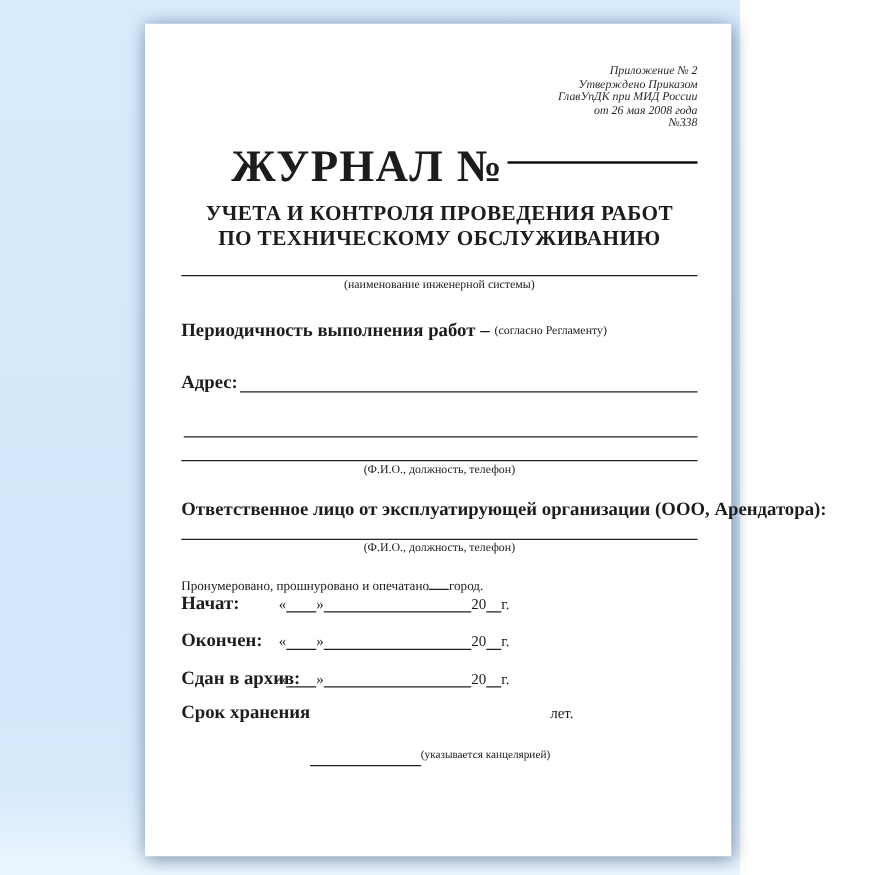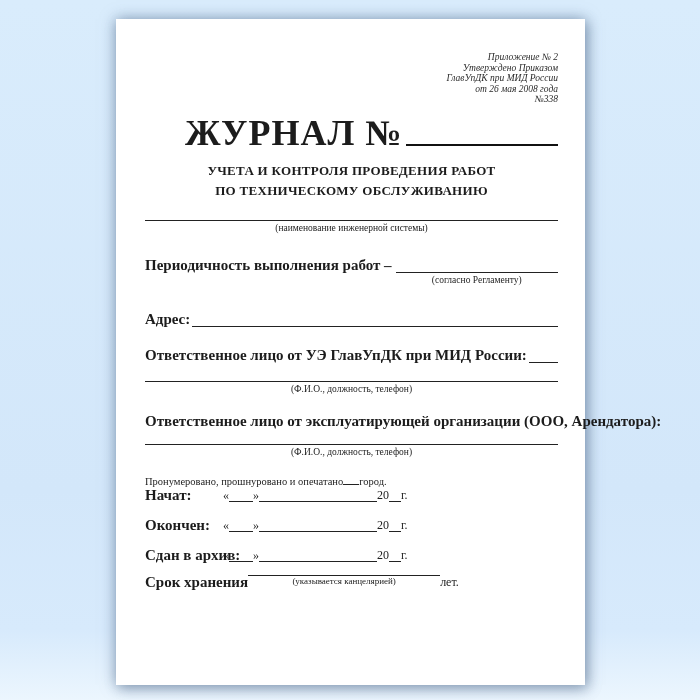--- a/index.html
+++ b/index.html
@@ -2,60 +2,60 @@
 <html><head>
 <meta charset="utf-8">
 <style>
   html,body{margin:0;padding:0;}
   body{
     width:700px;height:700px;overflow:hidden;
     font-family:"Liberation Serif","DejaVu Serif",serif;
     color:#1c1c1c;
   }
   .stage{
-    position:relative;width:700px;height:700px;
+    position:relative;width:592px;height:700px;
     background:linear-gradient(180deg,#d9ecfc 0%,#d3e7fa 70%,#d7eafc 90%,#ecf6fe 100%);
   }
   .page{
     position:absolute;left:116px;top:19px;width:469px;height:666px;
     background:#ffffff;
     box-shadow:0 0 14px rgba(100,125,155,0.65),3px 4px 12px rgba(95,120,150,0.45);
   }
   .content{padding:0 27px 0 29px;}
   
   .approval{
     margin-top:33px;text-align:right;
     font-style:italic;font-size:9.5px;line-height:10.6px;color:#2a2a2a;
   }
   
   .title-row{
-    display:flex;align-items:flex-end;
+    display:flex;align-items:center;
     margin:10px 0 0 40px;
   }
   .title-text{
     font-size:36px;line-height:1;font-weight:bold;letter-spacing:1px;white-space:nowrap;
   }
   .title-blank{
     flex:1;height:0;border-bottom:2px solid #111;margin:0 0 5px 3px;
   }
   .title-caption{
     margin-top:2px;text-align:right;font-size:9.5px;line-height:12px;
   }
   .subtitle{
     margin-top:10px;text-align:center;font-weight:bold;
-    font-size:13px;line-height:20px;letter-spacing:0.3px;
+    font-size:17px;line-height:20px;letter-spacing:0.3px;
   }
   
   .line-full{height:0;border-bottom:1px solid #222;}
   .caption{font-size:9.5px;line-height:12px;margin-top:1px;}
   .center{text-align:center;}
   .field-row{display:flex;align-items:flex-start;}
   .label{font-weight:bold;font-size:15px;line-height:15px;white-space:nowrap;}
   .fill-line{flex:1;height:14px;border-bottom:1px solid #222;margin-left:2px;}
-  .fill-col{flex:1;display:flex;flex-direction:column;margin-left:4px;}
+  .fill-col{flex:1;display:flex;flex-direction:row;margin-left:4px;}
   .fill-col .fill-line{margin-left:0;flex:none;}
   .plain{font-size:10.5px;line-height:13px;}
   .blank{display:inline-block;border-bottom:1px solid #222;height:13px;vertical-align:baseline;}
   .mt-line1{margin-top:19px;}
   .mt-period{margin-top:24px;}
   .mt-addr{margin-top:26px;align-items:flex-end;}
   .mt-resp1{margin-top:21px;}
   .mt-fio1{margin-top:18px;}
   .mt-resp2{margin-top:19px;}
   .mt-fio2{margin-top:15px;}
@@ -65,21 +65,21 @@
   .mt-storage{margin-top:12px;}
   
   .date-row{display:flex;align-items:flex-start;font-size:12px;line-height:15px;}
   .date-label{width:78px;}
   .date-part{font-weight:normal;font-size:12px;}
   .b24{width:24px;}
   .b118{width:118px;}
   .b12{width:12px;}
   .b16{width:16px;}
   
-  .storage-col{width:192px;display:flex;flex-direction:column;}
+  .storage-col{width:192px;display:flex;flex-direction:row;margin-top:35px;}
   .storage-col .fill-line{margin-left:0;}
   .storage-caption{font-size:9px;line-height:11px;text-align:center;margin-top:0;}
   .unit{font-size:12px;line-height:15px;font-weight:normal;white-space:nowrap;}
 </style>
 </head>
 <body>
 
 <div class="stage">
   <div class="page">
     <div class="content">
@@ -112,21 +112,20 @@
           <span class="caption center">(согласно Регламенту)</span>
         </span>
       </div>
 
       <div class="field-row mt-addr">
         <span class="label">Адрес:</span>
         <span class="fill-line"></span>
       </div>
 
       <div class="field-row mt-resp1">
-        <span class="label">Ответственное лицо от УЭ ГлавУпДК при МИД России:</span>
         <span class="fill-line"></span>
       </div>
       <div class="line-full mt-fio1"></div>
       <div class="caption center">(Ф.И.О., должность, телефон)</div>
 
       <div class="field-row mt-resp2">
         <span class="label">Ответственное лицо от эксплуатирующей организации (ООО, Арендатора):</span>
         <span class="fill-line"></span>
       </div>
       <div class="line-full mt-fio2"></div>

